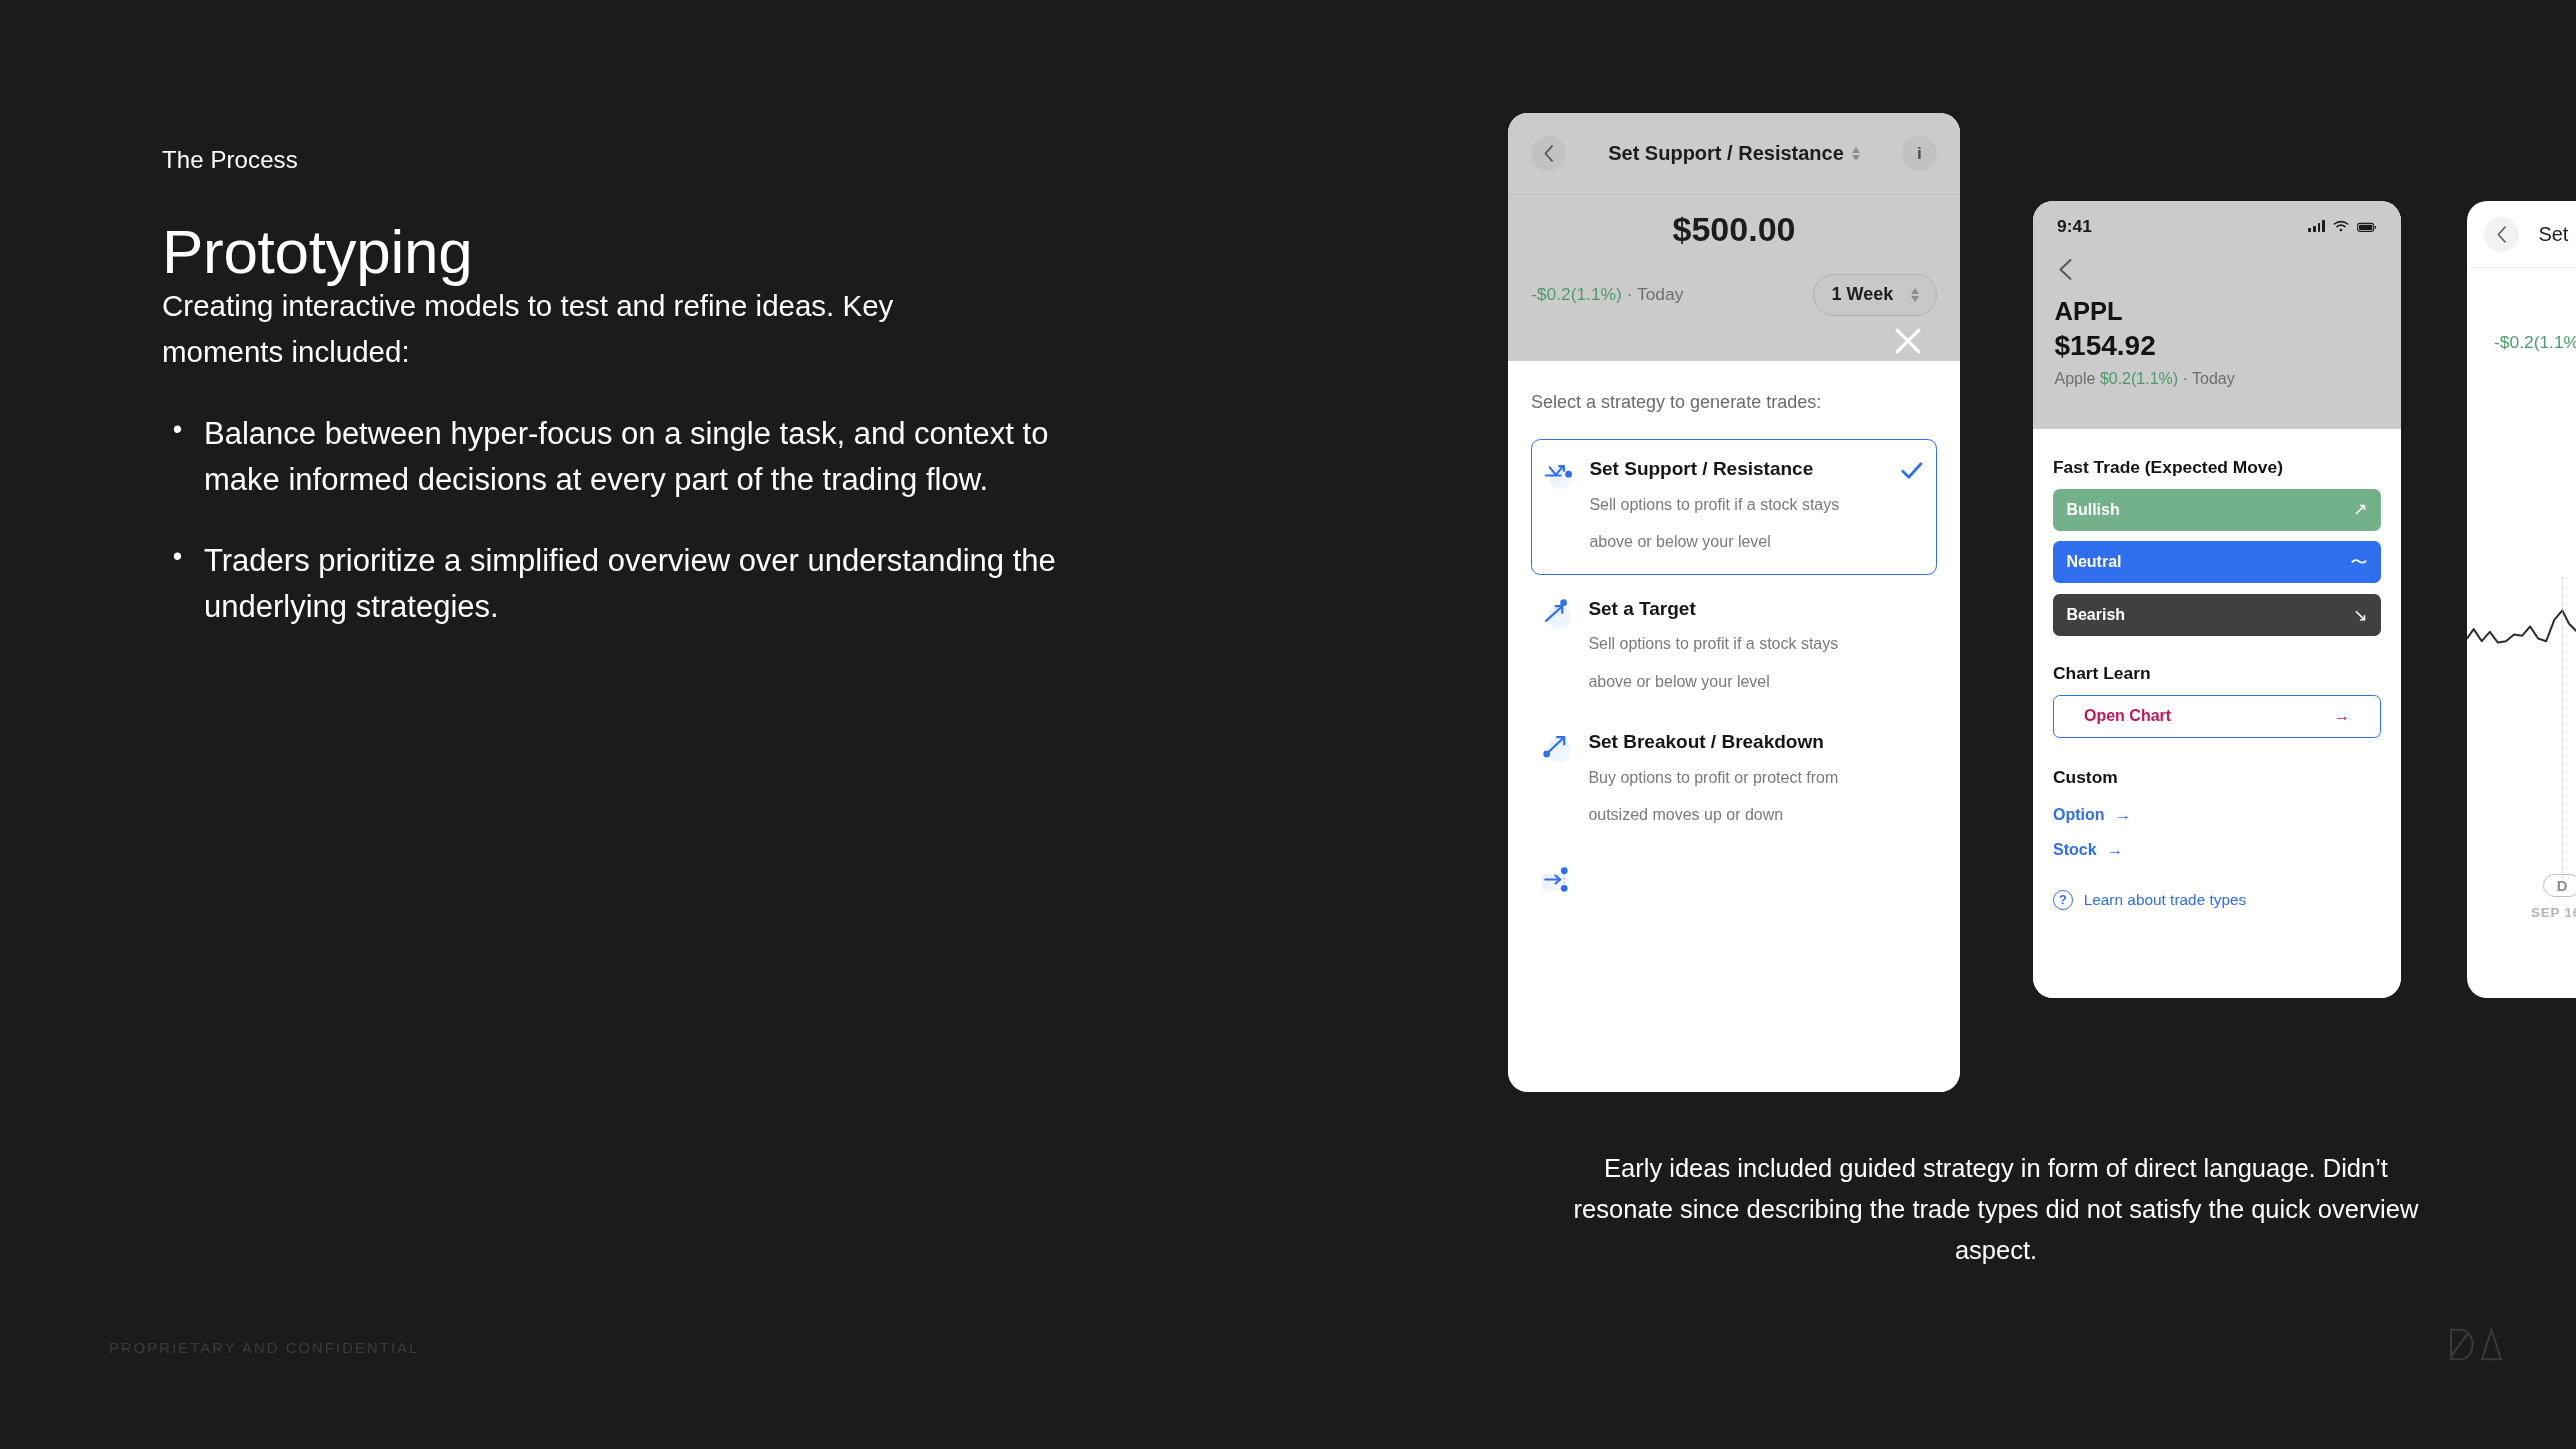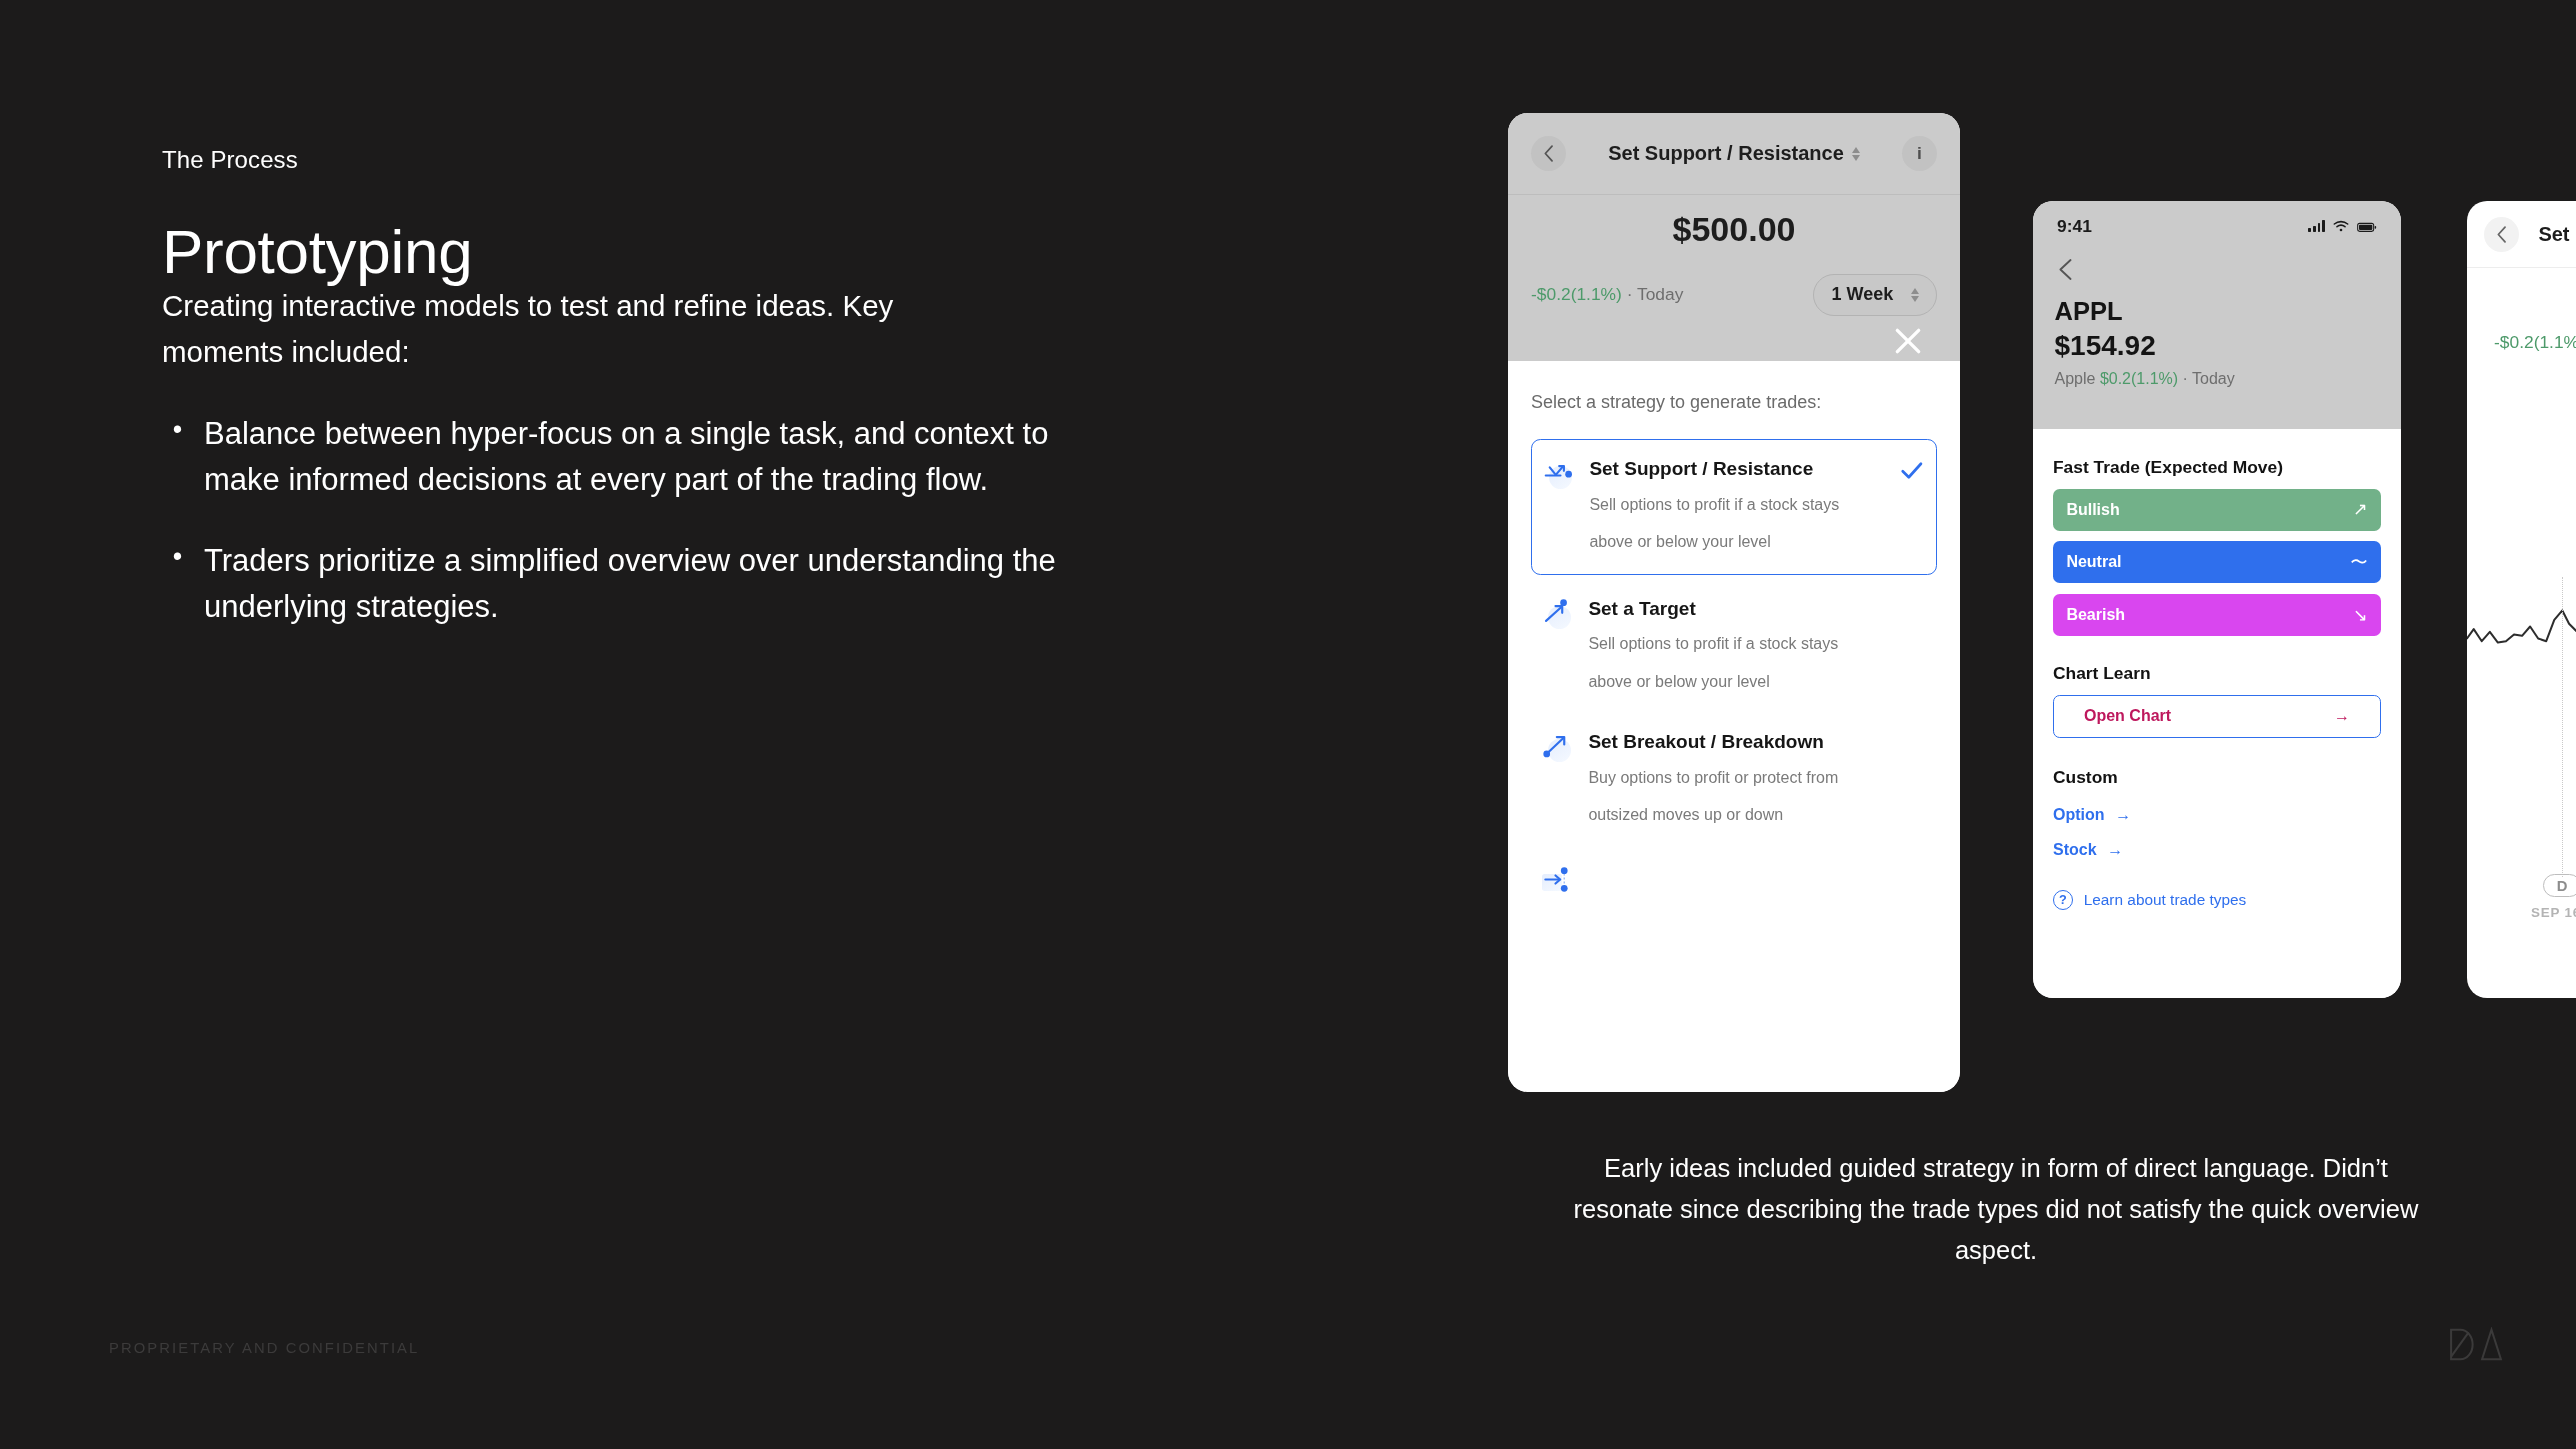--- a/index.html
+++ b/index.html
@@ -182,21 +182,21 @@
   }
   #p3-nav {
     position:absolute; left:0; top:0; width:100%; height:67px;
     display:flex; align-items:center; gap:19px; padding:0 17.4px;
     border-bottom:0.7px solid #ededed;
   }
   #p3-back-circle {
     width:35px; height:35px; border-radius:50%; background:#f2f2f2;
     display:flex; align-items:center; justify-content:center; flex:0 0 auto;
   }
-  #p3-title { font-size:20px; font-weight:700; color:#1d1d1d; white-space:nowrap; }
+  #p3-title { font-size:20px; font-weight:400; color:#1d1d1d; white-space:nowrap; }
   #p3-change { position:absolute; top:131px; left:27px; font-size:17.4px; white-space:nowrap; }
   #p3-chart { position:absolute; left:0; top:376px; width:100%; height:107px; }
   #p3-crosshair {
     position:absolute; left:95px; top:376px; width:0; bottom:121px;
     border-left:1.3px dotted #c9c9c9;
   }
   #p3-dbadge {
     position:absolute; left:76px; bottom:101px;
     width:38px; height:23px; border:1.3px solid #bdbdbd; border-radius:11.4px;
     display:flex; align-items:center; justify-content:center;
@@ -395,21 +395,21 @@
     <div class="sec-head">Fast Trade (Expected Move)</div>
 
     <div class="pill" style="background:#72b189">
       <span>Bullish</span>
       <span class="arrow">↗</span>
     </div>
     <div class="pill" style="background:#2f6fed">
       <span>Neutral</span>
       <span class="arrow">〜</span>
     </div>
-    <div class="pill" style="background:#d946ef">
+    <div class="pill" style="background:#404040">
       <span>Bearish</span>
       <span class="arrow">↘</span>
     </div>
 
     <div class="sec-head" id="chart-trade-head">Chart Learn</div>
     <div id="open-chart-btn">
       <span>Open Chart</span>
       <span>→</span>
     </div>
 

